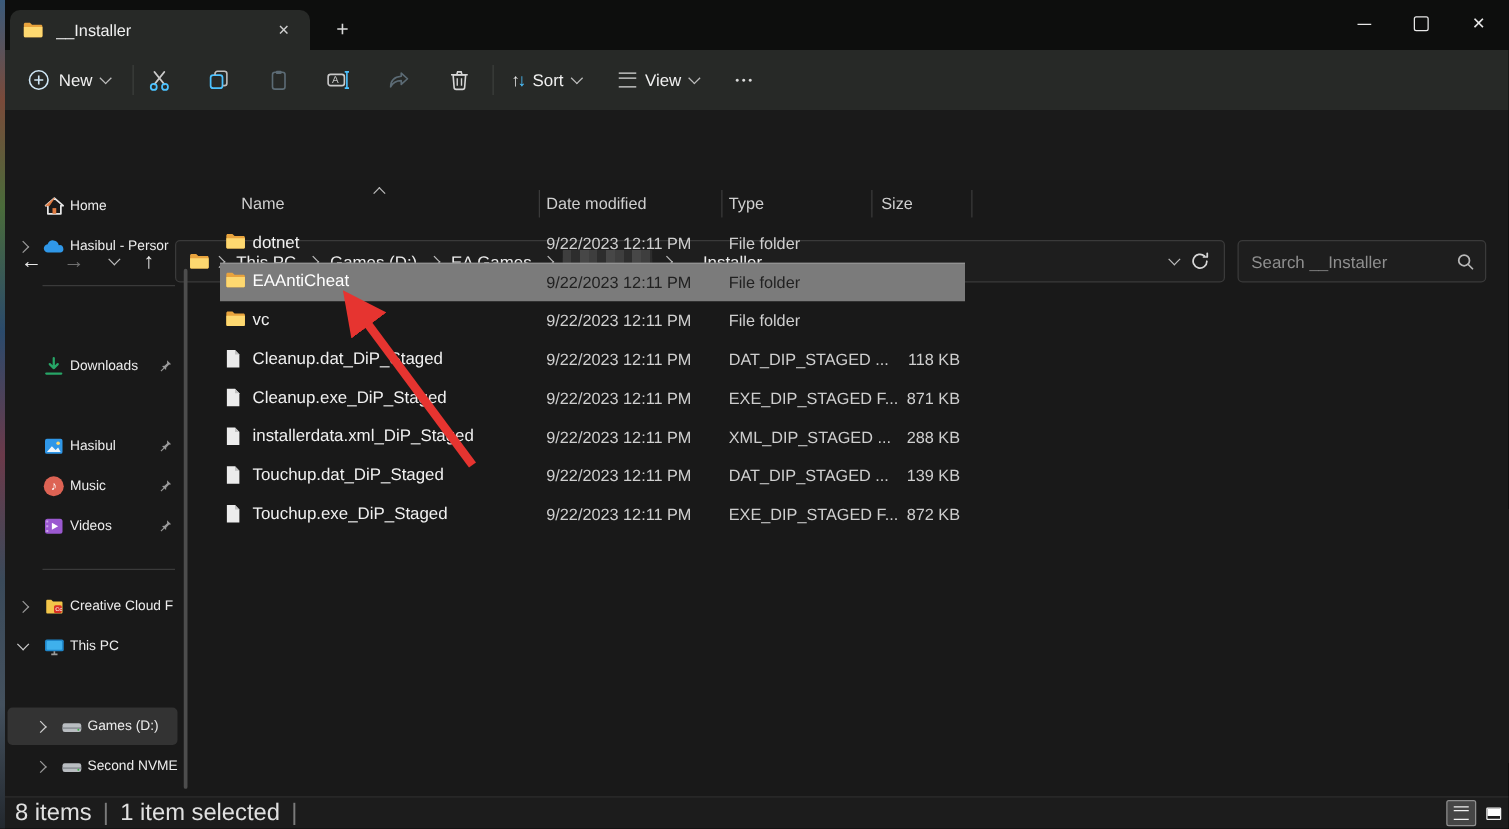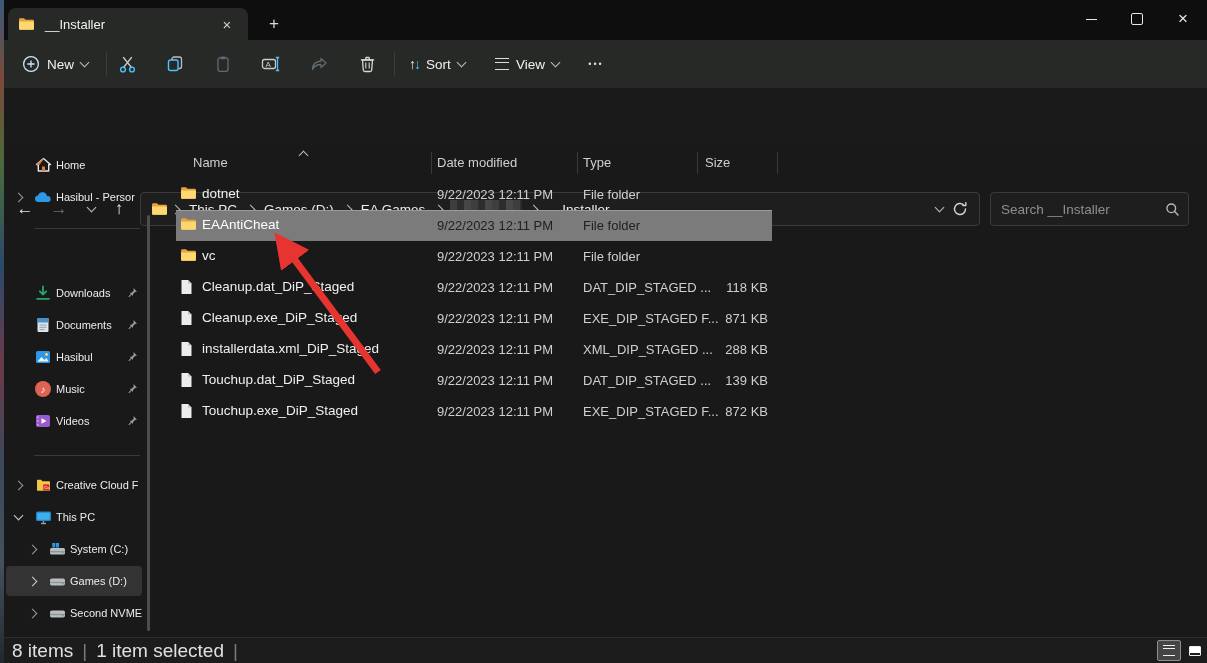--- a/index.html
+++ b/index.html
@@ -290,36 +290,20 @@
         </svg>
     </span>
     <span class="lbl">Downloads</span>
     <span class="sb-pin">
         <svg width="12" height="12" viewBox="0 0 13 13">
           <path d="M8.2 1.2l3.6 3.6-1.9.5-2.3 2.3-.2 2.2-1.4-1.4-2.7 2.7-.7-.7 2.7-2.7-1.4-1.4 2.2-.2 2.3-2.3z" fill="#9a9a9a"></path>
         </svg>
       </span>
   </div>
 
-  <div class="sb-item" style="top:310px">
-    <span class="sb-chev"></span>
-    <span class="sb-ico">
-      <svg width="14" height="16" viewBox="0 0 14 16">
-          <rect x="1.5" y="1" width="11" height="14" rx="1.2" fill="#dde4ea"></rect>
-          <rect x="1.5" y="1" width="11" height="4.5" fill="#4a90c9"></rect>
-          <path d="M3.5 8h7M3.5 10.3h7M3.5 12.6h5" stroke="#8aa4b8" stroke-width="1"></path>
-        </svg>
-    </span>
-    <span class="lbl">Documents</span>
-    <span class="sb-pin">
-        <svg width="12" height="12" viewBox="0 0 13 13">
-          <path d="M8.2 1.2l3.6 3.6-1.9.5-2.3 2.3-.2 2.2-1.4-1.4-2.7 2.7-.7-.7 2.7-2.7-1.4-1.4 2.2-.2 2.3-2.3z" fill="#9a9a9a"></path>
-        </svg>
-      </span>
-  </div>
 
   <div class="sb-item" style="top:342px">
     <span class="sb-chev"></span>
     <span class="sb-ico">
       <svg width="16" height="14" viewBox="0 0 16 14">
           <rect x="1" y="1" width="14" height="12" rx="1.5" fill="#2f97e8"></rect>
           <path d="M2.5 11.5l4-4.5 3 3 2-2 2 3.5z" fill="#eef6fc"></path>
           <circle cx="11.5" cy="4.5" r="1.4" fill="#fdd870"></circle>
         </svg>
     </span>
@@ -386,40 +370,20 @@
     <span class="sb-ico">
       <svg width="17" height="15" viewBox="0 0 17 15">
           <rect x="1" y="1.5" width="15" height="9.5" rx="1.5" fill="#1f86c9"></rect>
           <rect x="2.3" y="2.8" width="12.4" height="7" rx="0.8" fill="#3fb0ec"></rect>
           <path d="M6 13.5h5M8.5 11v2.5" stroke="#9a9a9a" stroke-width="1.3"></path>
         </svg>
     </span>
     <span class="lbl">This PC</span>
   </div>
 
-  <div class="sb-item" style="top:534px">
-    <span class="sb-indent"></span>
-    <span class="sb-chev">
-        <span class="chev right" style="border-color:#9a9a9a"></span>
-      </span>
-    <span class="sb-ico">
-      <svg width="17" height="14" viewBox="0 0 17 14">
-          <rect x="1" y="6" width="15" height="6.5" rx="1.5" fill="#b9bdc1"></rect>
-          <rect x="1" y="9" width="15" height="1.4" fill="#8f9499"></rect>
-          <circle cx="13.7" cy="10.8" r="0.8" fill="#3fae4a"></circle>
-          <g fill="#2f97e8">
-            <rect x="3.2" y="1" width="3.1" height="3.1"></rect>
-            <rect x="6.9" y="1" width="3.1" height="3.1"></rect>
-            <rect x="3.2" y="4.2" width="3.1" height="1.4"></rect>
-            <rect x="6.9" y="4.2" width="3.1" height="1.4"></rect>
-          </g>
-        </svg>
-    </span>
-    <span class="lbl">System (C:)</span>
-  </div>
 
   <div class="sb-item sb-sel" style="top:566px">
     <span class="sb-indent"></span>
     <span class="sb-chev">
         <span class="chev right" style="border-color:#cfcfcf"></span>
       </span>
     <span class="sb-ico">
       <svg width="17" height="14" viewBox="0 0 17 14">
           <rect x="1" y="4.5" width="15" height="7" rx="1.8" fill="#b9bdc1"></rect>
           <rect x="1" y="7.8" width="15" height="1.4" fill="#8f9499"></rect>

